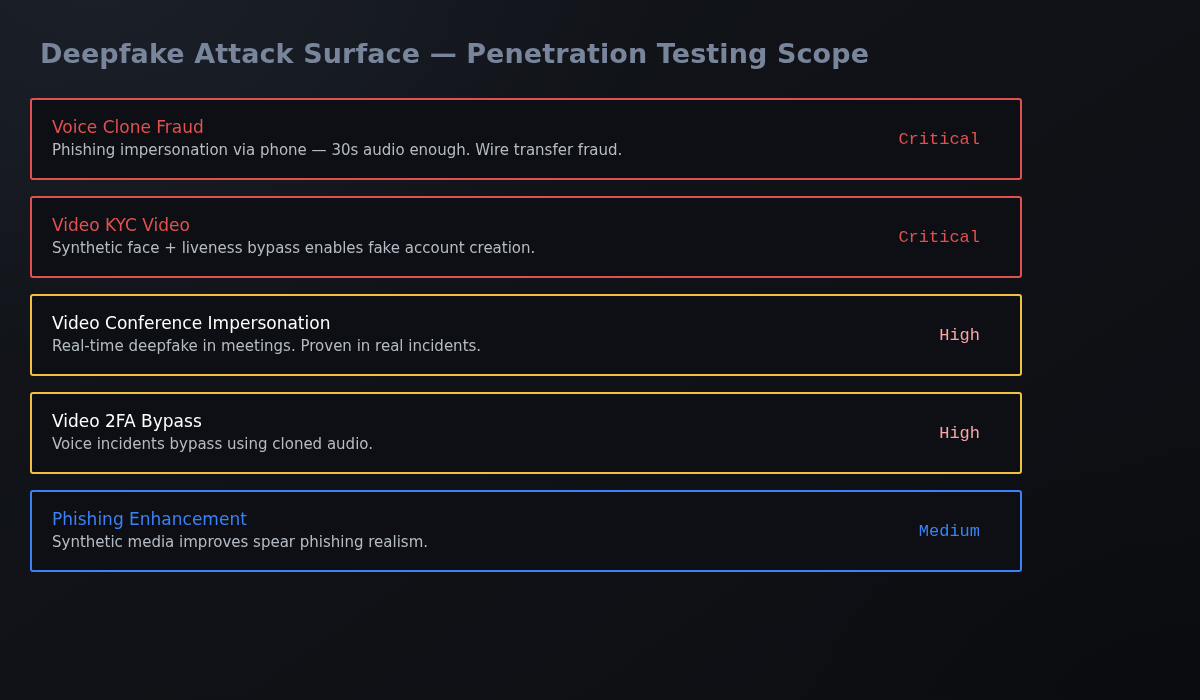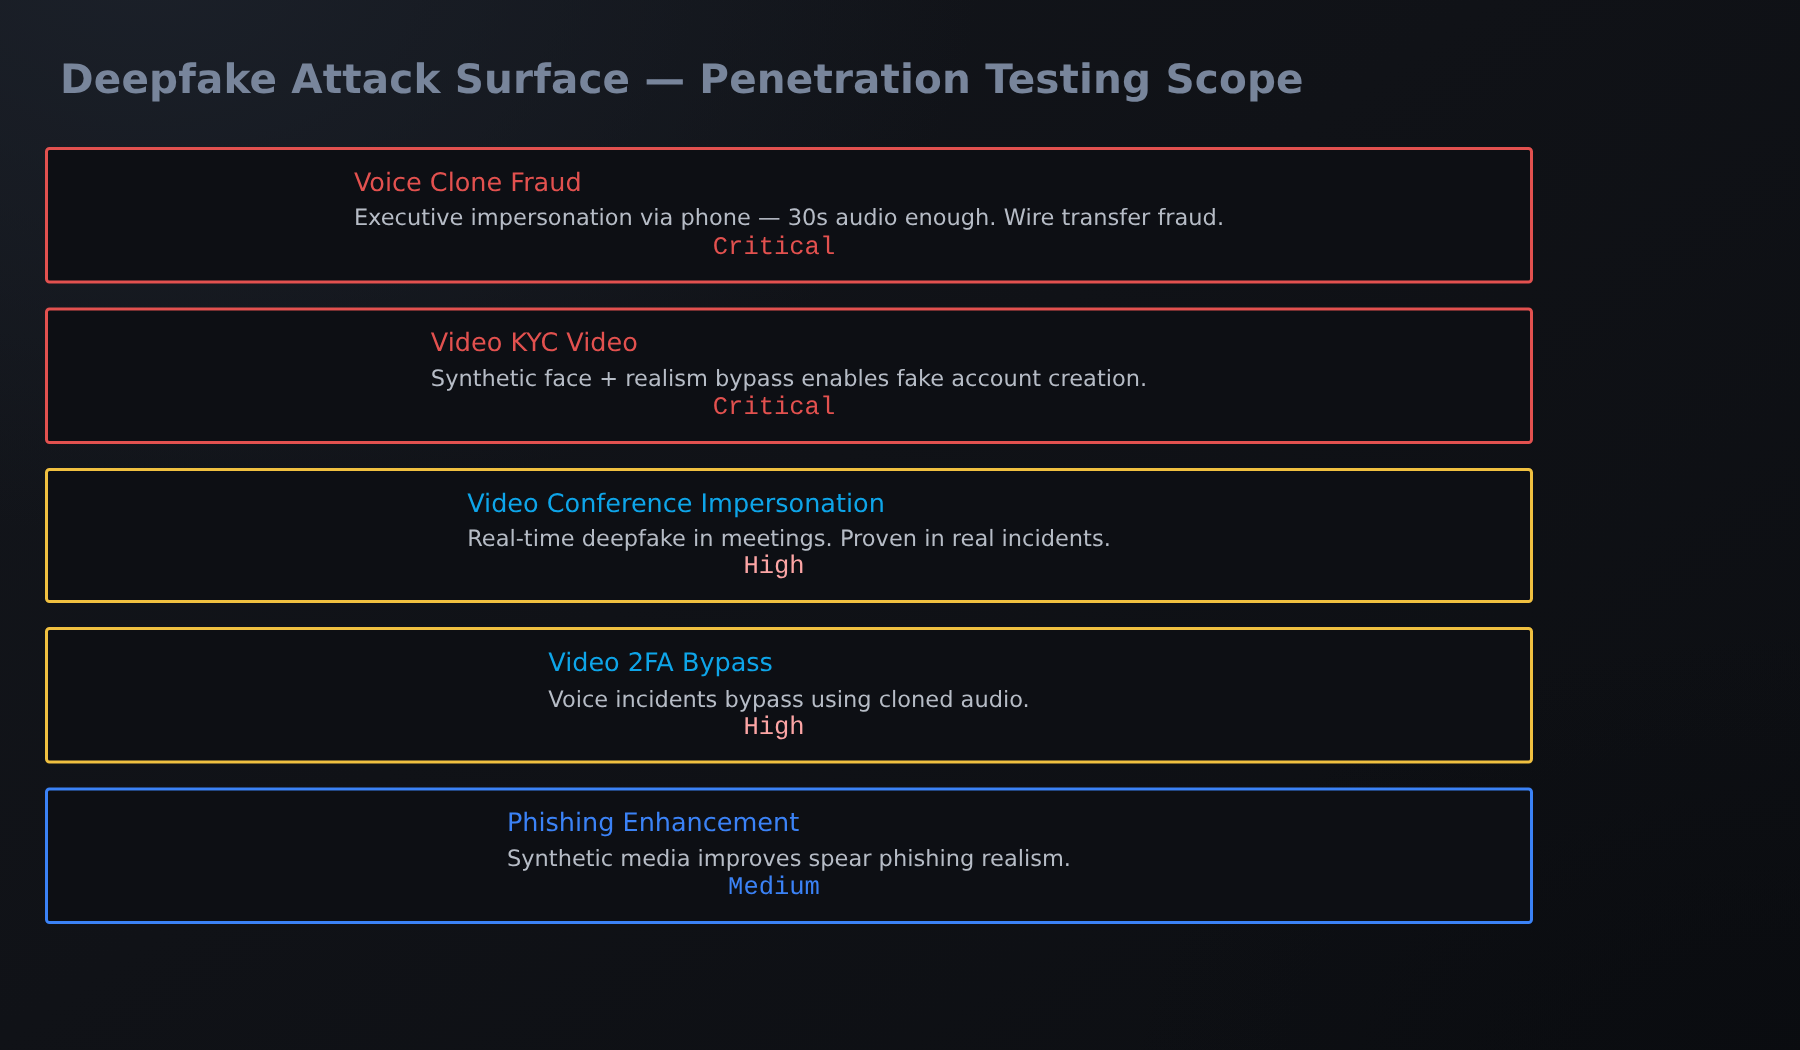--- a/index.html
+++ b/index.html
@@ -56,21 +56,20 @@
     position: relative;
     width: 992px;
     display: flex;
     align-items: center;
     justify-content: space-between;
     background: #0d0f14;
     border: 2px solid #444;
     border-radius: 3px;
     padding: 12px 20px 12px 20px;
     min-height: 82px;
-    flex-direction: column;
   }
 
   .risk-card.sev-critical { border-color: #e2514f; }
   .risk-card.sev-high     { border-color: #f0c040; }
   .risk-card.sev-medium   { border-color: #3b82f6; }
 
   .card-text {
     display: flex;
     flex-direction: column;
     justify-content: center;
@@ -79,21 +78,21 @@
     min-width: 0;
   }
 
   .card-title {
     font-size: 17px;
     font-weight: normal;
     line-height: 1.25;
     white-space: nowrap;
   }
   .sev-critical .card-title { color: #e2514f; }
-  .sev-high     .card-title { color: #0ea5e9; }
+  .sev-high     .card-title { color: #ffffff; }
   .sev-medium   .card-title { color: #3b82f6; }
 
   .card-desc {
     font-size: 15px;
     color: #b6bcc6;
     line-height: 1.3;
     white-space: nowrap;
   }
 
   .card-severity {
@@ -112,28 +111,28 @@
 <body>
 
 <div id="page">
 
   <h1 id="page-title">Deepfake Attack Surface — Penetration Testing Scope</h1>
 
   <div id="risk-list">
       <div class="risk-card sev-critical">
         <div class="card-text">
           <div class="card-title">Voice Clone Fraud</div>
-          <div class="card-desc">Executive impersonation via phone — 30s audio enough. Wire transfer fraud.</div>
+          <div class="card-desc">Phishing impersonation via phone — 30s audio enough. Wire transfer fraud.</div>
         </div>
         <div class="card-severity">Critical</div>
       </div>
       <div class="risk-card sev-critical">
         <div class="card-text">
           <div class="card-title">Video KYC Video</div>
-          <div class="card-desc">Synthetic face + realism bypass enables fake account creation.</div>
+          <div class="card-desc">Synthetic face + liveness bypass enables fake account creation.</div>
         </div>
         <div class="card-severity">Critical</div>
       </div>
       <div class="risk-card sev-high">
         <div class="card-text">
           <div class="card-title">Video Conference Impersonation</div>
           <div class="card-desc">Real-time deepfake in meetings. Proven in real incidents.</div>
         </div>
         <div class="card-severity">High</div>
       </div>

